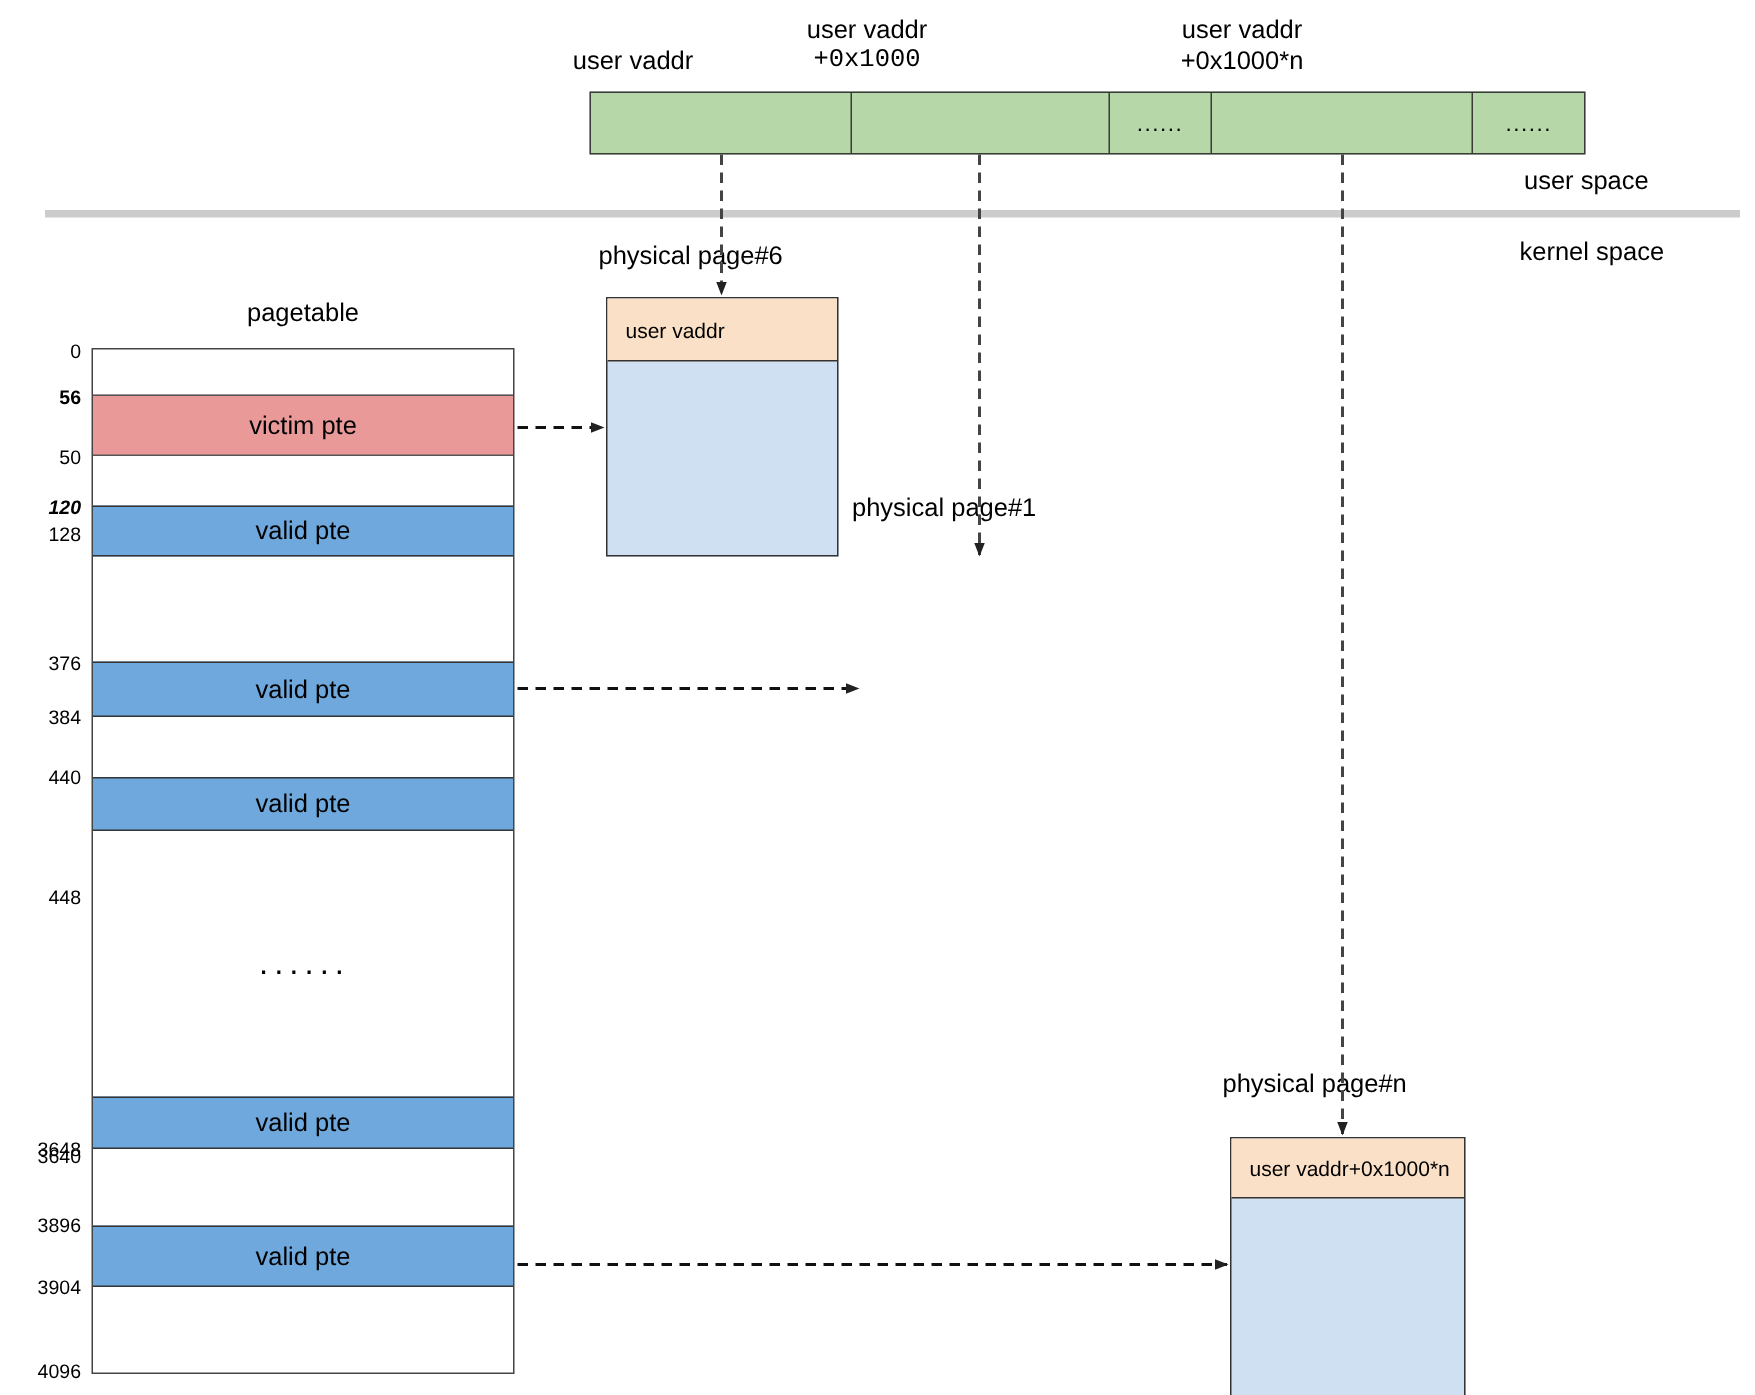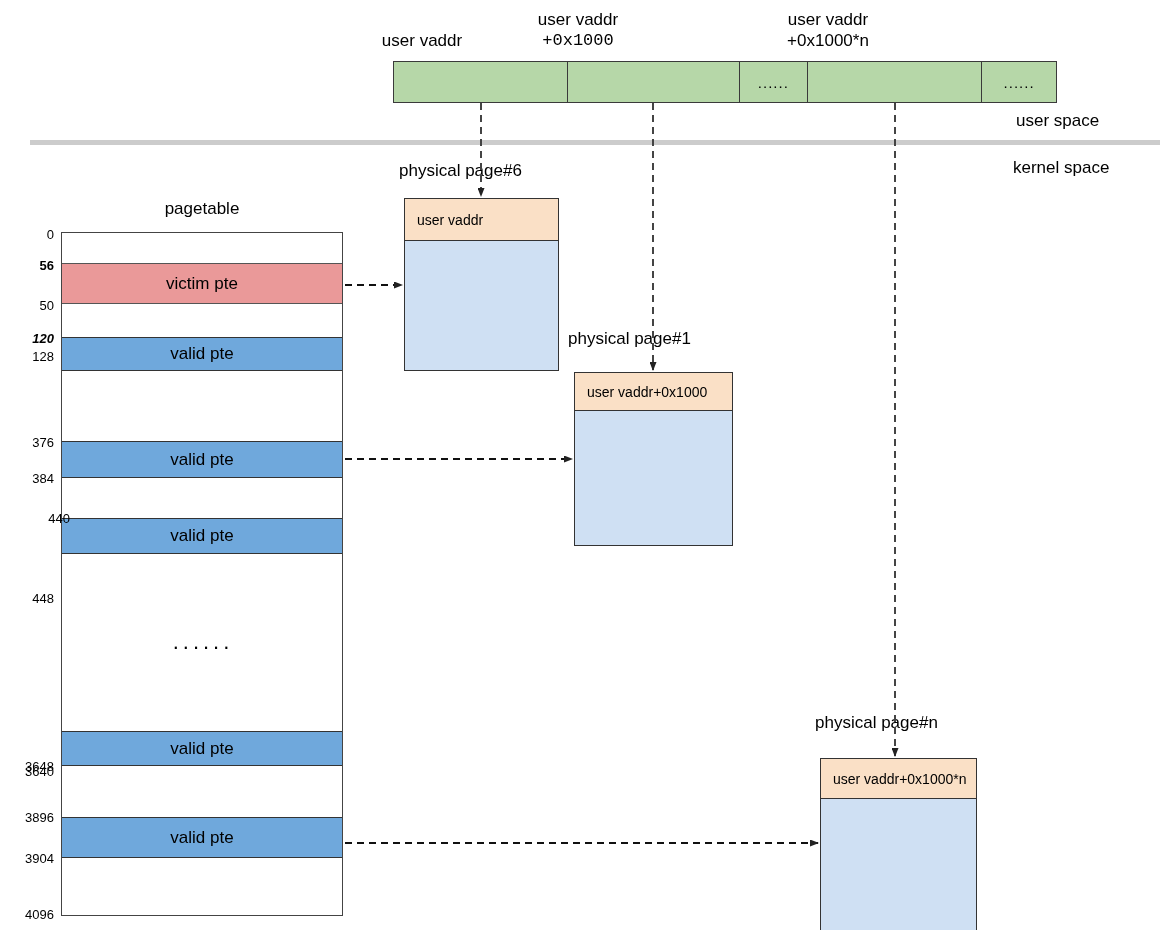--- a/index.html
+++ b/index.html
@@ -177,37 +177,34 @@
     <div class="pt-dots" style="left:141px; top:396px;">......</div>
   </div>
 
   <div class="pt-tick" style="left:0px; top:234px; width:54px;">0</div>
   <div class="pt-tick bold" style="left:0px; top:265px; width:54px;">56</div>
   <div class="pt-tick" style="left:0px; top:305px; width:54px;">50</div>
   <div class="pt-tick bold" style="left:0px; top:338px; width:54px;font-style:italic;">120</div>
   <div class="pt-tick" style="left:0px; top:356px; width:54px;">128</div>
   <div class="pt-tick" style="left:0px; top:442px; width:54px;">376</div>
   <div class="pt-tick" style="left:0px; top:478px; width:54px;">384</div>
-  <div class="pt-tick" style="left:16px; top:518px; width:54px;">440</div>
+  <div class="pt-tick" style="left:0px; top:518px; width:54px;">440</div>
   <div class="pt-tick" style="left:0px; top:554px; width:54px;margin-top:44px;">448</div>
   <div class="pt-tick" style="left:0px; top:731px; width:54px;margin-top:40px;">3640</div>
   <div class="pt-tick" style="left:0px; top:766px; width:54px;">3648</div>
   <div class="pt-tick" style="left:0px; top:817px; width:54px;">3896</div>
   <div class="pt-tick" style="left:0px; top:858px; width:54px;">3904</div>
   <div class="pt-tick" style="left:0px; top:914px; width:54px;">4096</div>
 
   <div class="lbl" style="left:399px; top:160px;">physical  page#6</div>
   <div class="ppage" style="left:404px; top:198px; width:155px; height:173px;">
     <div class="ppage-head" style="height:42px;">user vaddr</div>
   </div>
 
   <div class="lbl" style="left:568px; top:328px;">physical  page#1</div>
-  <div class="ppage" style="left:574px; top:372px; width:159px; height:174px;">
-    <div class="ppage-head" style="height:38px;">user vaddr+0x1000</div>
-  </div>
 
   <div class="lbl" style="left:815px; top:712px;">physical  page#n</div>
   <div class="ppage" style="left:820px; top:758px; width:157px; height:175px;">
     <div class="ppage-head" style="height:40px;">user vaddr+0x1000*n</div>
   </div>
 
   <svg class="conn">
     <defs>
       <marker id="arrowhead" markerWidth="9" markerHeight="7" refX="8" refY="3.5" orient="auto" markerUnits="userSpaceOnUse">
         <path d="M0,0 L9,3.5 L0,7 Z" fill="#222"></path>

